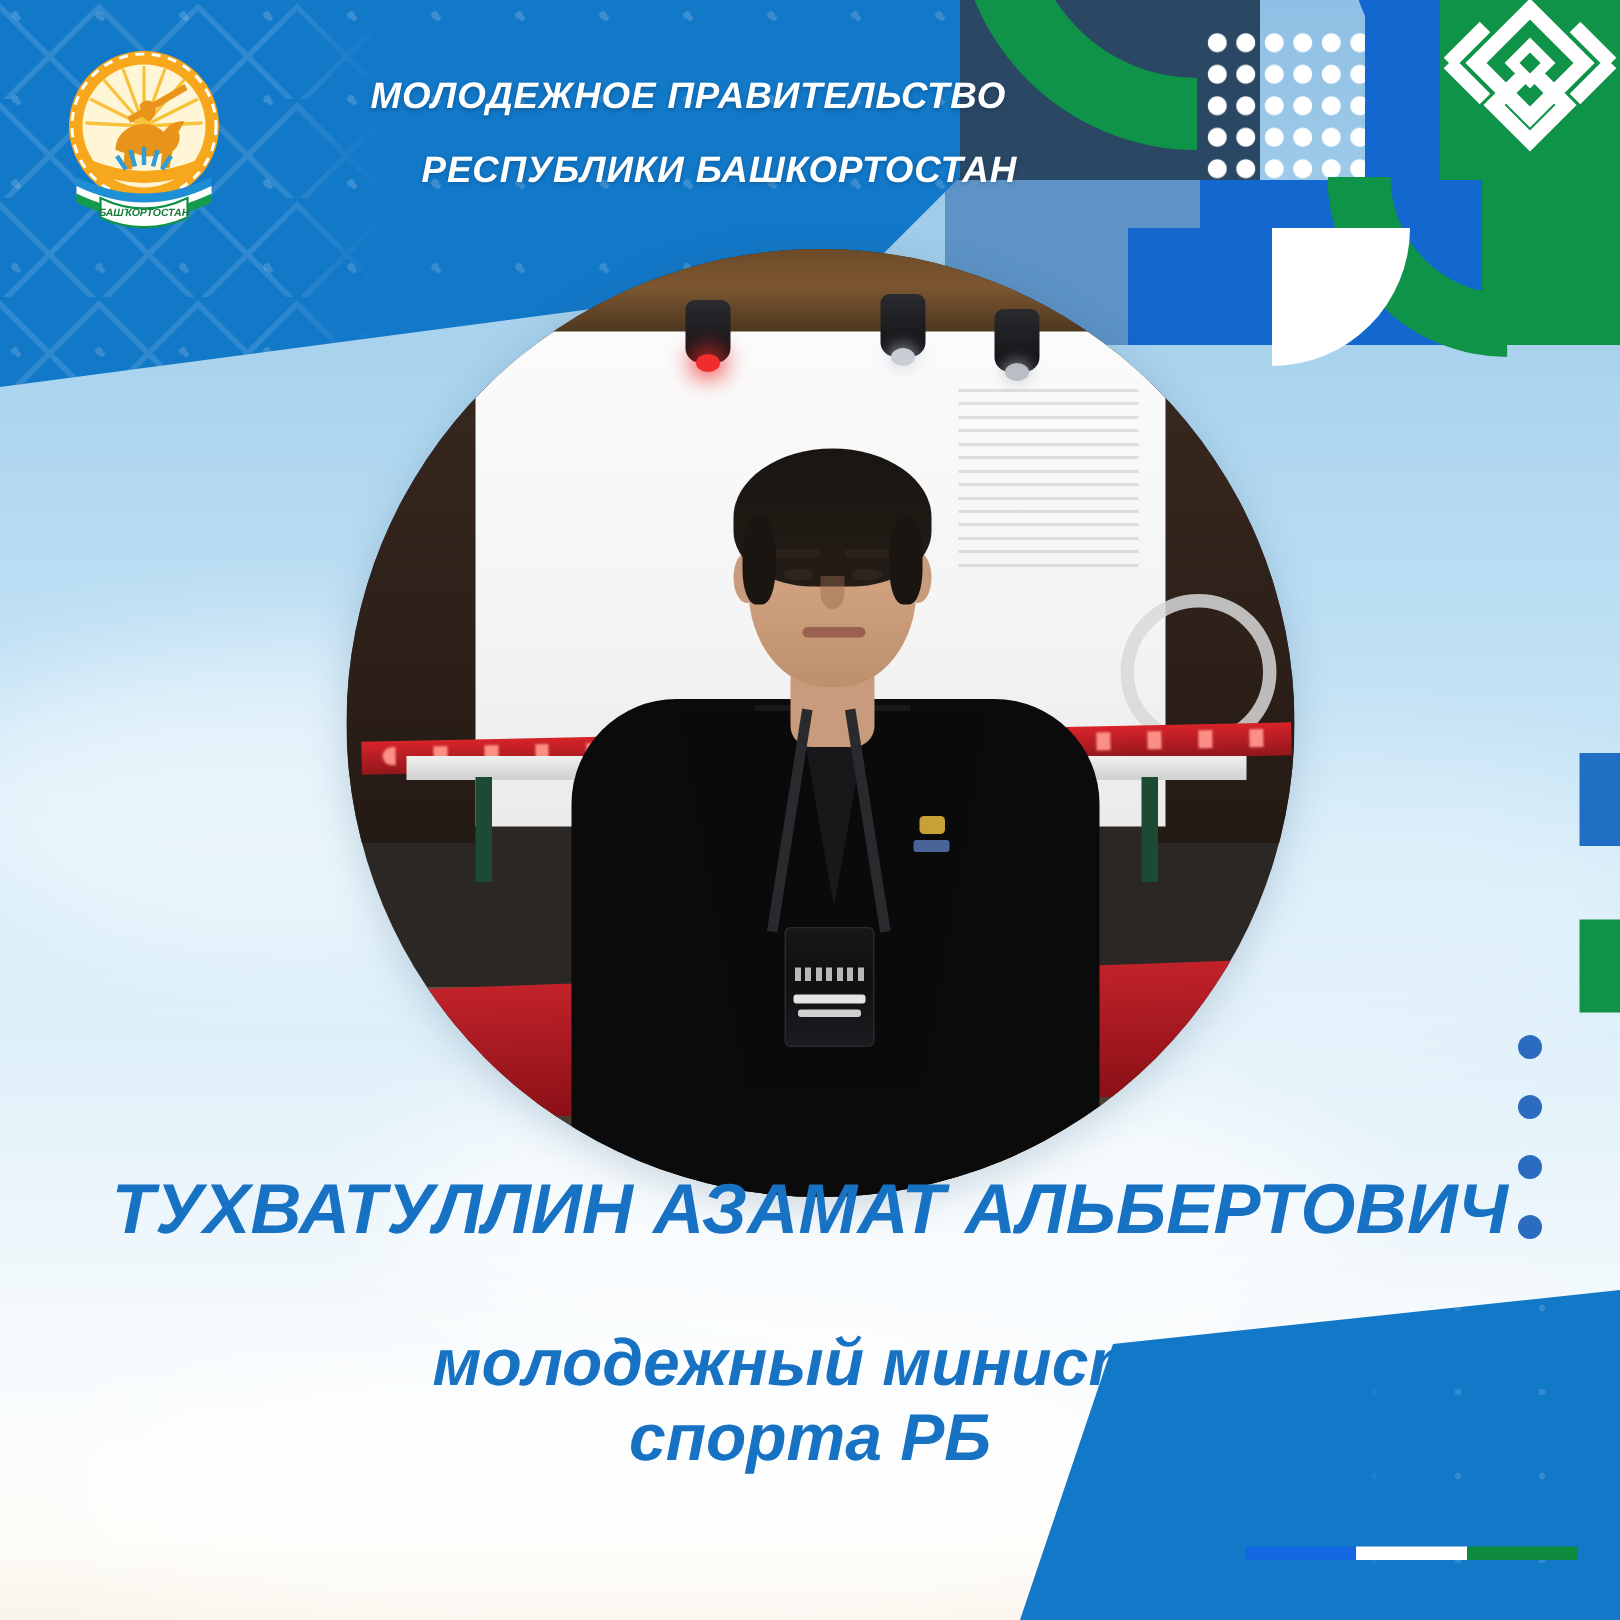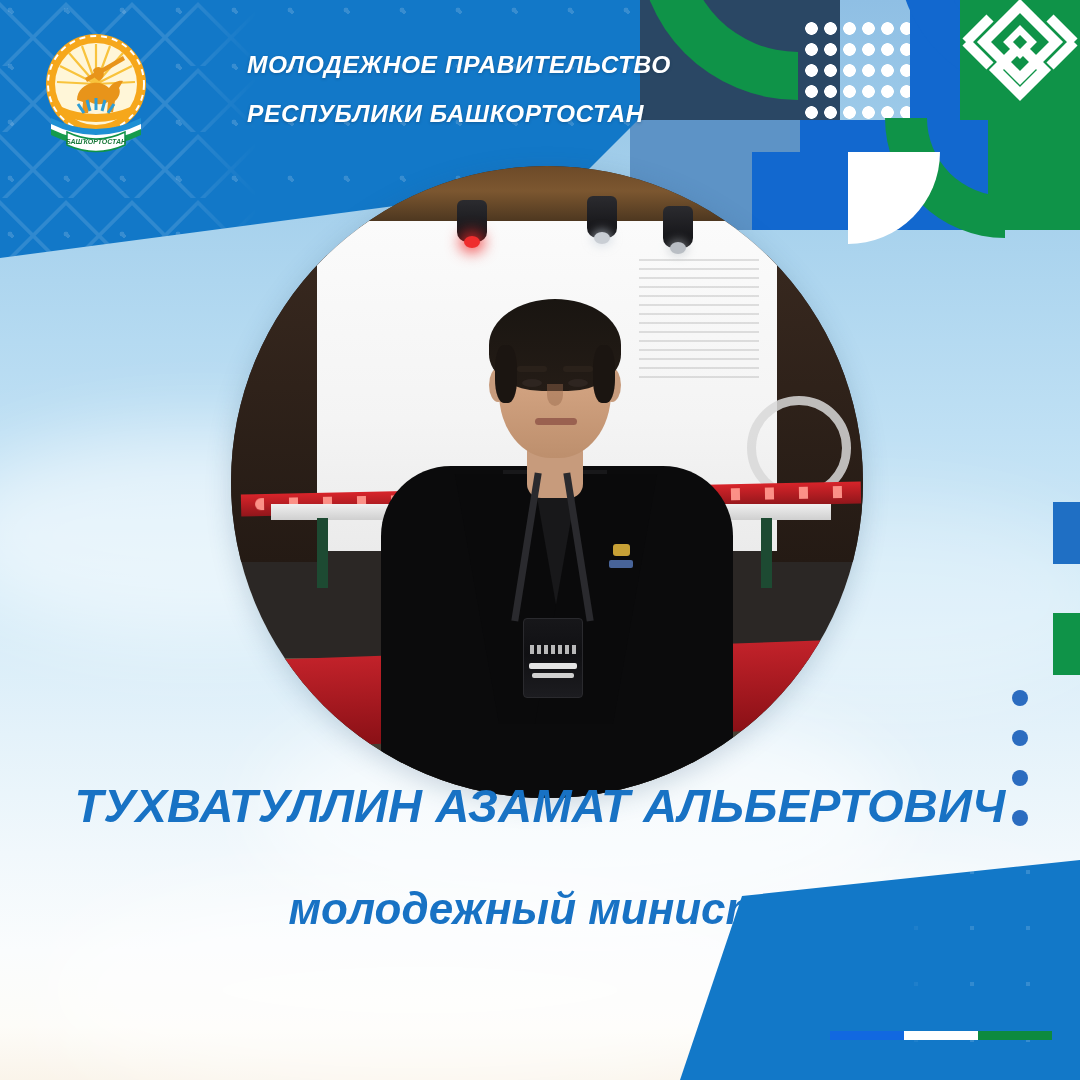--- a/index.html
+++ b/index.html
@@ -59,21 +59,21 @@
   
   .emblem{position:absolute;left:33px;top:26px;width:126px;height:128px;}
 
   
   .org-title{
     position:absolute;left:247px;top:53px;width:620px;
     color:#ffffff;font-weight:700;letter-spacing:.6px;line-height:1;
     text-shadow:0 1px 3px rgba(10,40,70,.35);
   }
   .org-title div{font-size:24.5px;}
-  .org-title .l2{margin-top:24px;}
+  .org-title .l2{margin-top:24px;margin-left:34px;}
 
   
   .mosaic{position:absolute;right:0;top:0;width:450px;height:230px;}
   .mz{position:absolute;}
 
   
   .sq-blue-r{position:absolute;left:1053px;top:502px;width:40px;height:62px;background:#1f6fc4;}
   .sq-green-r{position:absolute;left:1053px;top:613px;width:40px;height:62px;background:#0f9348;}
   .sq-blue-b{position:absolute;left:1040px;top:893px;width:60px;height:108px;background:#1f6fc4;}
 
@@ -337,20 +337,21 @@
         <div class="bw"></div>
         <div class="bw2"></div>
       </div>
     <div class="p-pin"></div>
     <div class="p-pin2"></div>
   </div>
 
   <div class="person-name">ТУХВАТУЛЛИН АЗАМАТ АЛЬБЕРТОВИЧ</div>
   <div class="person-role">
     <div>молодежный министр</div>
+    <div>спорта РБ</div>
   </div>
 
   <div class="panel-br">
     <div class="orn"></div>
   </div>
   <div class="tricolor">
     <i class="tc1"></i>
     <i class="tc2"></i>
     <i class="tc3"></i>
   </div>

